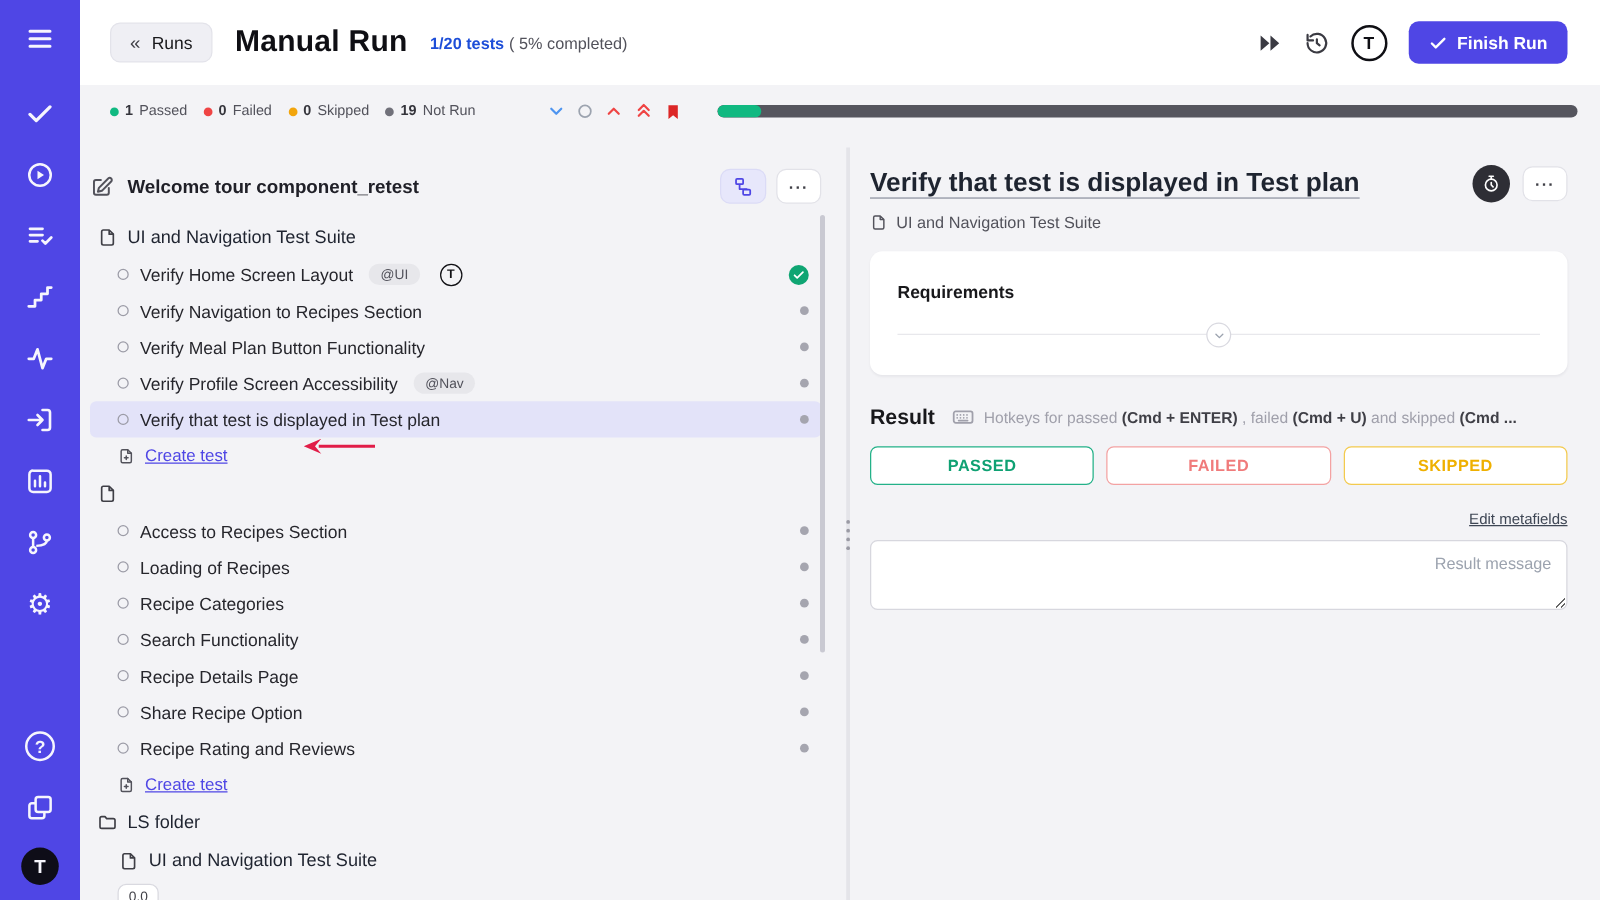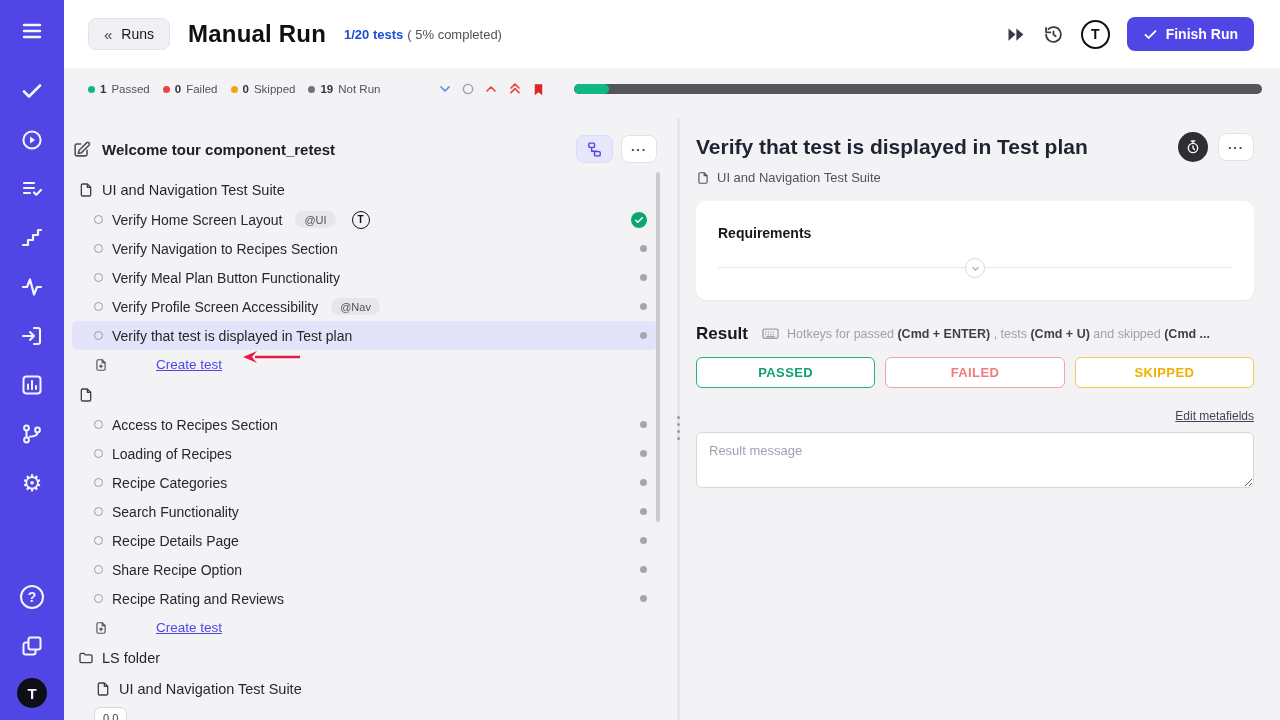--- a/index.html
+++ b/index.html
@@ -54,21 +54,21 @@
   .suite-row{display:flex;align-items:center;gap:8px;height:31px;color:#1F2430;font-size:14.5px;font-weight:500;padding-left:6px;cursor:pointer;}
   .suite-row.inner{padding-left:23px;}
   .trow{height:29px;display:flex;align-items:center;gap:9px;padding:0 10px 0 22px;border-radius:5px;font-size:14px;color:#26262C;cursor:pointer;}
   .trow.selected{background:#E3E3F9;}
   .tcirc{width:9px;height:9px;border:1.5px solid #9B9BA6;border-radius:50%;flex:none;}
   .dot{width:7px;height:7px;background:#A5A5AF;border-radius:50%;margin-left:auto;flex:none;}
   .badge{background:#E7E7EB;color:#52525B;font-size:11px;padding:2.5px 9px;border-radius:999px;margin-left:4px;white-space:nowrap;}
   .row-logo{width:18px;height:18px;border:1.6px solid #101014;border-radius:50%;display:flex;align-items:center;justify-content:center;font-size:10px;font-weight:800;color:#101014;margin-left:7px;flex:none;}
   .check-pass{width:16px;height:16px;background:#0FA573;border-radius:50%;margin-left:auto;display:flex;align-items:center;justify-content:center;flex:none;}
   .create-row{display:flex;align-items:center;gap:8px;height:29px;padding-left:22px;color:#52525B;}
-  .create-link{font-size:13.5px;color:#4F46E5;text-decoration:underline;cursor:pointer;margin-left:40px;}
+  .create-link{font-size:13.5px;color:#4F46E5;text-decoration:underline;cursor:pointer;}
   .tree-scrollbar{position:absolute;right:17px;top:54px;width:4px;height:350px;background:#C9C9D2;border-radius:2px;cursor:pointer;}
   .arrow-annot{position:absolute;left:176px;top:231px;pointer-events:none;}
   .zoom-pill{position:absolute;left:30px;bottom:-9px;background:#fff;border:1px solid #D9D9E0;border-radius:7px;padding:4px 8px;font-size:11px;color:#3F3F46;}
 
   
   .detail-head{display:flex;align-items:center;gap:10px;}
   .detail-title{flex:1;font-size:21px;font-weight:700;color:#1E2430;text-decoration:underline;text-decoration-thickness:1px;text-underline-offset:5px;text-decoration-color:#7A8090;cursor:pointer;white-space:nowrap;overflow:hidden;}
   .timer-btn{width:30px;height:30px;border-radius:50%;background:#2E2E35;color:#fff;display:flex;align-items:center;justify-content:center;cursor:pointer;flex:none;}
   .detail-sub{display:flex;align-items:center;gap:7px;margin-top:8px;color:#52525B;font-size:13px;}
   .req-card{background:#fff;border-radius:10px;margin-top:16px;padding:24px 22px 32px;box-shadow:0 1px 2px rgba(20,20,40,.05);}
@@ -79,21 +79,21 @@
   .result-title{font-size:17px;font-weight:700;color:#18181B;flex:none;}
   .hotkeys{display:flex;align-items:center;gap:7px;color:#A0A0AB;font-size:12.5px;white-space:nowrap;overflow:hidden;flex:1;min-width:0;}
   .hk-text b{color:#3F3F46;font-weight:700;}
   .res-btns{margin-top:13px;display:flex;gap:10px;}
   .res-btn{flex:1;height:31px;background:#fff;border-radius:6px;font-weight:700;font-size:13px;letter-spacing:.4px;display:flex;align-items:center;justify-content:center;cursor:pointer;}
   .res-btn.passed{border:1px solid #23B188;color:#0FA173;}
   .res-btn.failed{border:1px solid #F3A2A2;color:#F07B7B;}
   .res-btn.skipped{border:1px solid #F3CA4E;color:#EFB000;}
   .metafields{margin-top:18px;text-align:right;}
   .metafields a{font-size:12px;color:#3E4654;text-decoration:underline;cursor:pointer;}
-  .result-msg{margin-top:8px;width:100%;height:56px;border:1px solid #D7D7DE;border-radius:6px;padding:10px 12px;font-family:"Liberation Sans",sans-serif;font-size:13px;color:#18181B;background:#fff;display:block;}
+  .result-msg{margin-top:8px;width:100%;height:56px;border:1px solid #D7D7DE;border-radius:6px;padding:10px 12px;font-family:"Liberation Sans",sans-serif;font-size:13px;color:#18181B;background:#fff;display:block;text-align:right;}
   .result-msg::placeholder{color:#9CA3AF;}
 </style>
 </head>
 <body>
 
 <div class="app">
 
   <aside class="sidebar">
     <span class="sb-icon first">
       <svg width="24" height="24" viewBox="0 0 24 24" fill="none" stroke="currentColor" stroke-width="2.4" stroke-linecap="round">
@@ -429,21 +429,21 @@
         </div>
       </div>
 
       <div class="result-row">
         <span class="result-title">Result</span>
         <span class="hotkeys">
           <svg width="19" height="19" viewBox="0 0 24 24" fill="none" stroke="#A0A0AB" stroke-width="1.8" stroke-linecap="round">
               <rect x="2.5" y="6.5" width="19" height="11.5" rx="2"></rect>
               <path d="M6 10h.01M9.3 10h.01M12.6 10h.01M15.9 10h.01M6 13h.01M9.3 13h.01M12.6 13h.01M15.9 13h.01M7.5 15.7h9"></path>
             </svg>
-          <span class="hk-text"><span>Hotkeys for passed </span><b>(Cmd + ENTER)</b><span> , tests </span><b>(Cmd + U)</b><span> and skipped </span><b>(Cmd ...</b></span>
+          <span class="hk-text"><span>Hotkeys for passed </span><b>(Cmd + ENTER)</b><span> , failed </span><b>(Cmd + U)</b><span> and skipped </span><b>(Cmd ...</b></span>
         </span>
       </div>
 
       <div class="res-btns">
         <button class="res-btn passed">PASSED</button>
         <button class="res-btn failed">FAILED</button>
         <button class="res-btn skipped">SKIPPED</button>
       </div>
 
       <div class="metafields">

